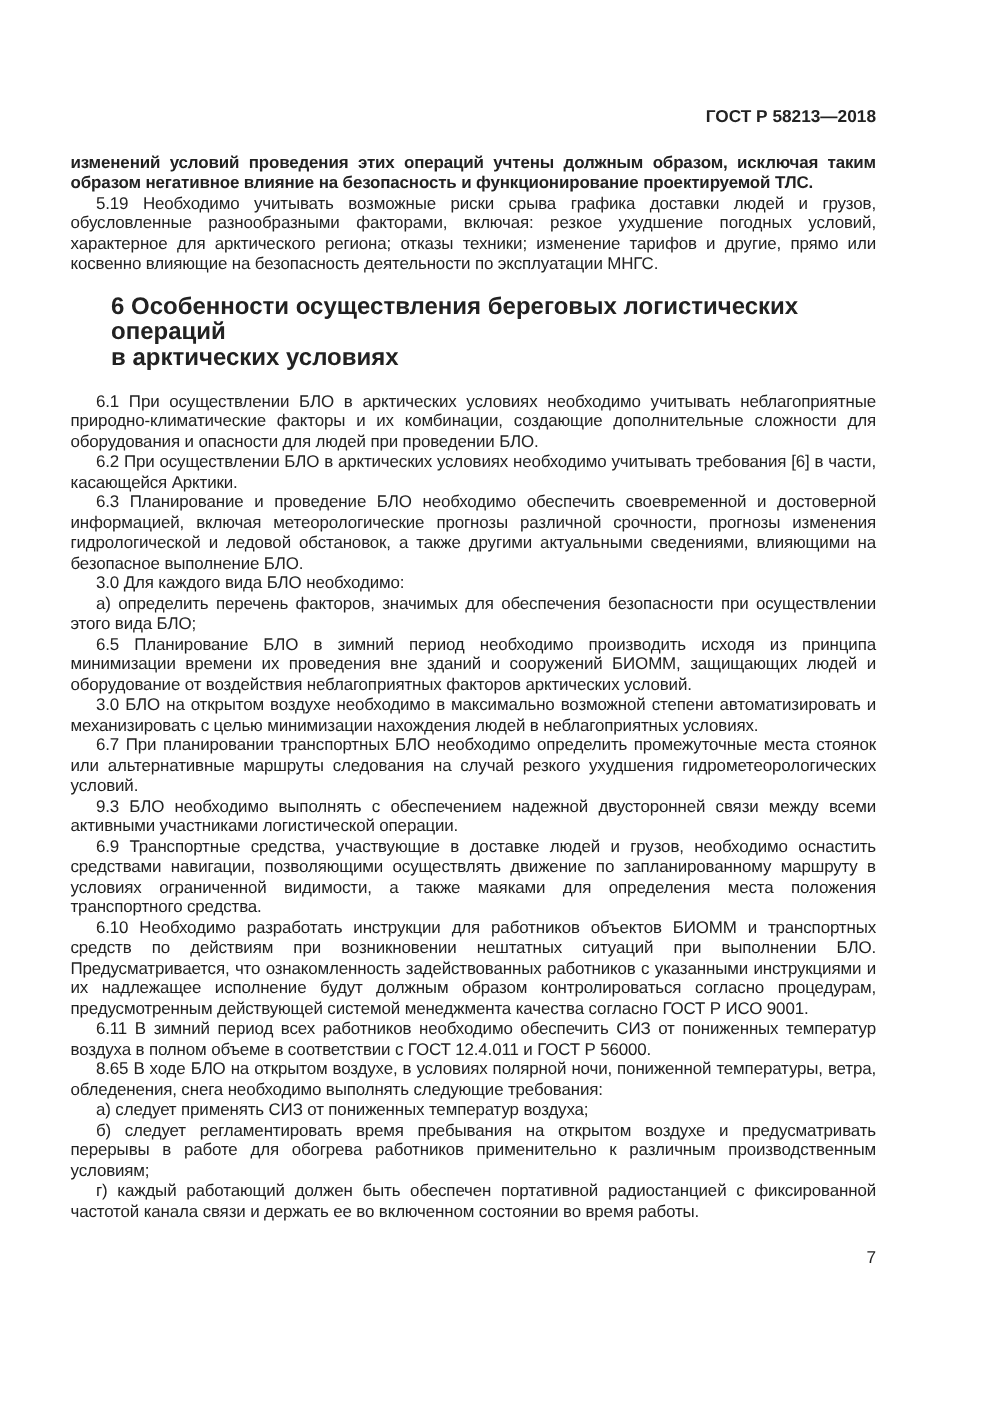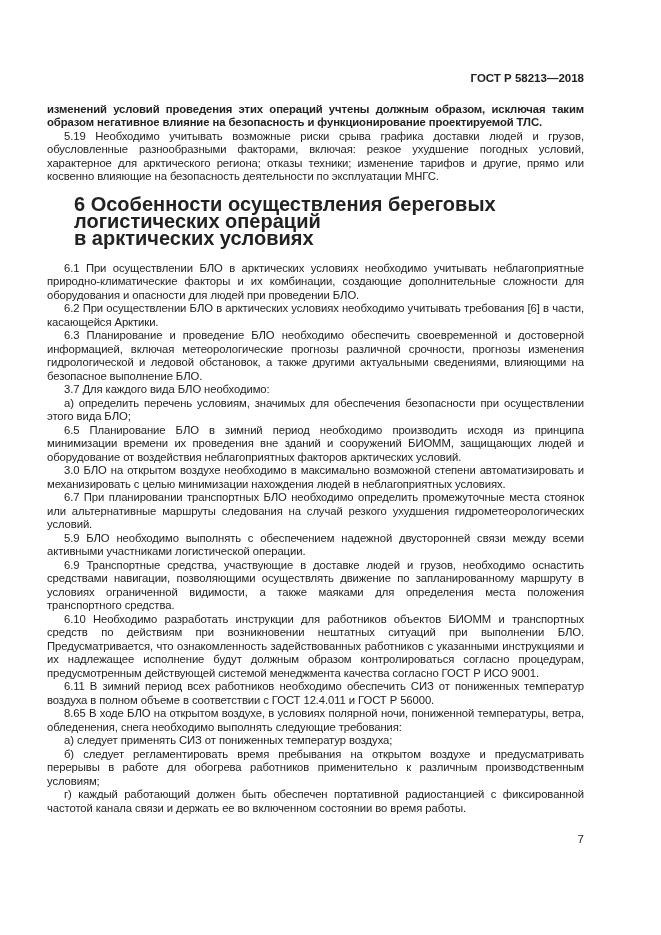--- a/index.html
+++ b/index.html
@@ -39,21 +39,21 @@
     margin: 0;
     text-indent: 17px;
     hyphens: auto;
     -webkit-hyphens: auto;
   }
   .paragraphs p.continuation {
     text-indent: 0;
     font-weight: bold;
   }
   .paragraphs h2.heading {
-    font-size: 20px;
+    font-size: 16px;
     font-weight: 700;
     line-height: 17px;
     margin: 12px 0 15px 0;
     padding-left: 27px;
     text-indent: 0;
     text-align: left;
     white-space: pre-line;
     letter-spacing: 0;
   }
   .page-number {
@@ -70,26 +70,26 @@
   <div class="content">
     <div class="doc-header">ГОСТ Р 58213—2018</div>
     <div class="paragraphs">
         <p class="continuation">изменений условий проведения этих операций учтены должным образом, исключая таким образом негативное влияние на безопасность и функционирование проектируемой ТЛС.</p>
         <p class="para">5.19 Необходимо учитывать возможные риски срыва графика доставки людей и грузов, обусловленные разнообразными факторами, включая: резкое ухудшение погодных условий, характерное для арктического региона; отказы техники; изменение тарифов и другие, прямо или косвенно влияющие на безопасность деятельности по эксплуатации МНГС.</p>
         <h2 class="heading">6 Особенности осуществления береговых логистических операций
 в арктических условиях</h2>
         <p class="para">6.1 При осуществлении БЛО в арктических условиях необходимо учитывать неблагоприятные природно-климатические факторы и их комбинации, создающие дополнительные сложности для оборудования и опасности для людей при проведении БЛО.</p>
         <p class="para">6.2 При осуществлении БЛО в арктических условиях необходимо учитывать требования [6] в части, касающейся Арктики.</p>
         <p class="para">6.3 Планирование и проведение БЛО необходимо обеспечить своевременной и достоверной информацией, включая метеорологические прогнозы различной срочности, прогнозы изменения гидрологической и ледовой обстановок, а также другими актуальными сведениями, влияющими на безопасное выполнение БЛО.</p>
-        <p class="para">3.7 Для каждого вида БЛО необходимо:</p>
-        <p class="para">а) определить перечень условиям, значимых для обеспечения безопасности при осуществлении этого вида БЛО;</p>
+        <p class="para">3.0 Для каждого вида БЛО необходимо:</p>
+        <p class="para">а) определить перечень факторов, значимых для обеспечения безопасности при осуществлении этого вида БЛО;</p>
         <p class="para">6.5 Планирование БЛО в зимний период необходимо производить исходя из принципа минимизации времени их проведения вне зданий и сооружений БИОММ, защищающих людей и оборудование от воздействия неблагоприятных факторов арктических условий.</p>
         <p class="para">3.0 БЛО на открытом воздухе необходимо в максимально возможной степени автоматизировать и механизировать с целью минимизации нахождения людей в неблагоприятных условиях.</p>
         <p class="para">6.7 При планировании транспортных БЛО необходимо определить промежуточные места стоянок или альтернативные маршруты следования на случай резкого ухудшения гидрометеорологических условий.</p>
-        <p class="para">5.9 БЛО необходимо выполнять с обеспечением надежной двусторонней связи между всеми активными участниками логистической операции.</p>
+        <p class="para">9.3 БЛО необходимо выполнять с обеспечением надежной двусторонней связи между всеми активными участниками логистической операции.</p>
         <p class="para">6.9 Транспортные средства, участвующие в доставке людей и грузов, необходимо оснастить средствами навигации, позволяющими осуществлять движение по запланированному маршруту в условиях ограниченной видимости, а также маяками для определения места положения транспортного средства.</p>
         <p class="para">6.10 Необходимо разработать инструкции для работников объектов БИОММ и транспортных средств по действиям при возникновении нештатных ситуаций при выполнении БЛО. Предусматривается, что ознакомленность задействованных работников с указанными инструкциями и их надлежащее исполнение будут должным образом контролироваться согласно процедурам, предусмотренным действующей системой менеджмента качества согласно ГОСТ Р ИСО 9001.</p>
         <p class="para">6.11 В зимний период всех работников необходимо обеспечить СИЗ от пониженных температур воздуха в полном объеме в соответствии с ГОСТ 12.4.011 и ГОСТ Р 56000.</p>
         <p class="para">8.65 В ходе БЛО на открытом воздухе, в условиях полярной ночи, пониженной температуры, ветра, обледенения, снега необходимо выполнять следующие требования:</p>
         <p class="para">а) следует применять СИЗ от пониженных температур воздуха;</p>
         <p class="para">б) следует регламентировать время пребывания на открытом воздухе и предусматривать перерывы в работе для обогрева работников применительно к различным производственным условиям;</p>
         <p class="para">г) каждый работающий должен быть обеспечен портативной радиостанцией с фиксированной частотой канала связи и держать ее во включенном состоянии во время работы.</p>
       </div>
     <div class="page-number">7</div>
   </div>

